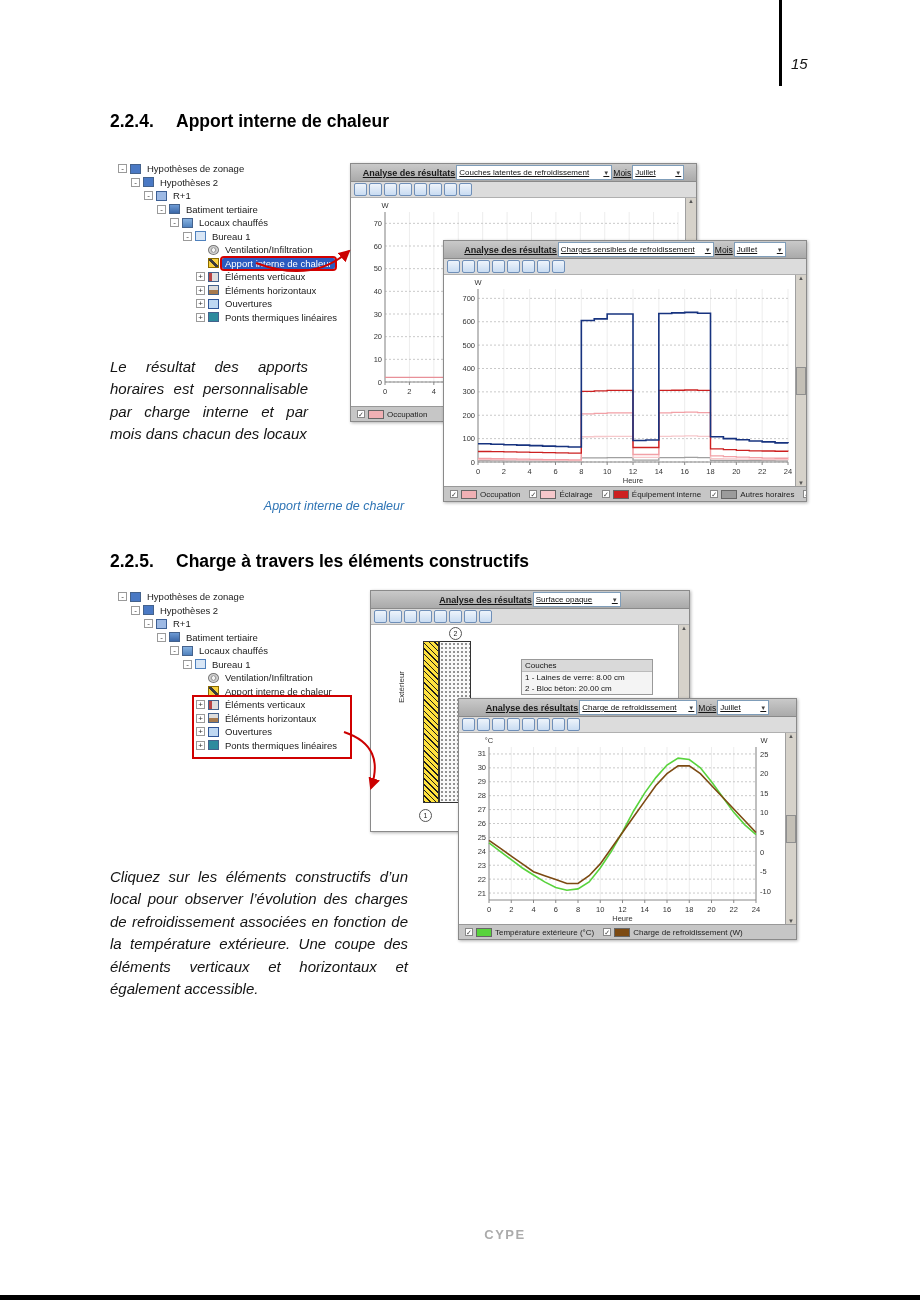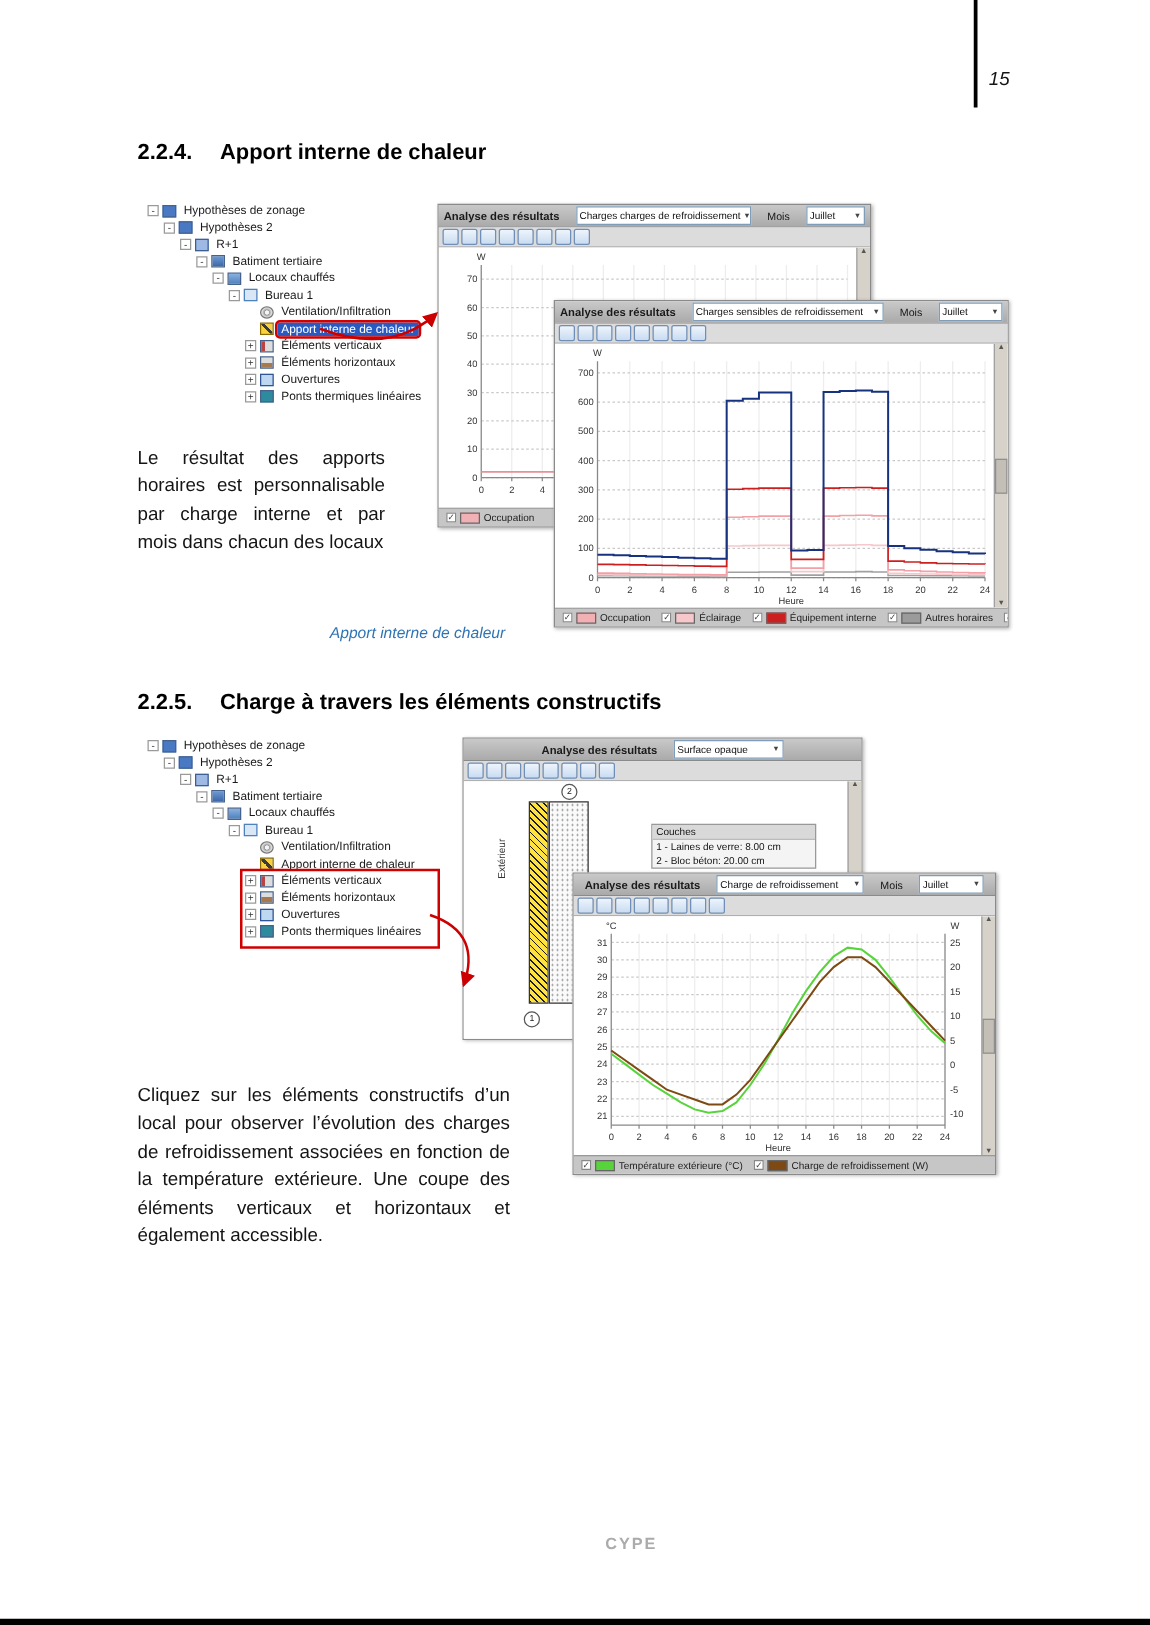--- a/index.html
+++ b/index.html
@@ -10,21 +10,21 @@
   .hdr-line{position:absolute;left:779px;top:0;width:3px;height:86px;background:#000;}
   .hdr-title{position:absolute;left:400px;top:55px;width:355px;text-align:right;
              font-style:italic;font-weight:600;font-size:15px;color:#111;}
   .page-num{position:absolute;left:791px;top:55px;font-style:italic;font-size:15px;}
 
   
   .h2{position:absolute;display:flex;font-weight:bold;font-size:17.5px;color:#000;}
   .h2 .num{width:66px;flex:0 0 66px;}
   #h-224{left:110px;top:111px;}
   #h-225{left:110px;top:551px;}
-  .bodytext{position:absolute;font-size:15px;line-height:22.4px;text-align:justify;}
+  .bodytext{position:absolute;font-size:15px;line-height:22.4px;text-align:justify;font-style:italic;}
   #body1{left:110px;top:356px;width:198px;}
   #body2{left:110px;top:866px;width:298px;}
   .caption{position:absolute;font-style:italic;font-size:12.5px;color:#2e74b5;text-align:center;}
   #cap1{left:229px;top:499px;width:210px;}
   #cap2{left:515px;top:957px;width:210px;}
   .footer{position:absolute;left:0;top:1227px;width:920px;text-align:center;color:#ababab;
           font-weight:bold;font-size:13px;letter-spacing:1.5px;margin-left:45px;}
   .bottom-bar{position:absolute;left:0;top:1295px;width:920px;height:5px;background:#000;}
 
   
@@ -53,21 +53,21 @@
   .ticon-thermal{background:#2e8b9e;}
 
   
   .win{position:absolute;background:#fff;border:1px solid #8a8a8a;display:flex;flex-direction:column;
        box-shadow:1px 1px 3px rgba(0,0,0,.3);}
   #win-latent{left:350px;top:163px;width:345px;height:257px;z-index:1;}
   #win-sensible{left:443px;top:240px;width:362px;height:260px;z-index:2;}
   #win-opaque{left:370px;top:590px;width:318px;height:240px;z-index:1;}
   #win-cooling{left:458px;top:698px;width:337px;height:240px;z-index:2;}
   .titlebar{height:17px;flex:0 0 17px;background:linear-gradient(#c9c9c9,#aaaaaa);display:flex;align-items:center;
-            justify-content:center;gap:13px;font-size:9px;border-bottom:1px solid #8a8a8a;padding:0 4px;overflow:hidden;}
+            justify-content:center;gap:1px;font-size:9px;border-bottom:1px solid #8a8a8a;padding:0 4px;overflow:hidden;text-decoration:underline;}
   .wtitle{font-weight:bold;color:#1a1a1a;white-space:nowrap;}
   .dd{background:#fff;border:1px solid #7f9db9;height:13px;display:flex;align-items:center;
       justify-content:space-between;font-size:8px;padding:0 2px;gap:2px;color:#111;white-space:nowrap;overflow:hidden;}
   .dd .chev{font-size:6px;color:#444;flex:0 0 auto;}
   .dd-wide{width:150px;}
   .dd-med{width:112px;}
   .dd-small{width:82px;}
   .dd-month{width:46px;}
   .mois{font-size:8.5px;white-space:nowrap;}
   .toolbar{height:15px;flex:0 0 15px;background:#dcdcdc;border-bottom:1px solid #b0b0b0;
@@ -180,21 +180,21 @@
         <span class="expander">+</span>
         <span class="ticon ticon-thermal"></span>
         <span class="tlabel">Ponts thermiques linéaires</span>
       </div>
     </div>
 
   <div class="win" id="win-latent">
     <div class="titlebar">
       <span class="wtitle">Analyse des résultats</span>
       <span class="dd dd-wide">
-        <span>Charges charges de refroidissement</span>
+        <span>Couches latentes de refroidissement</span>
         <span class="chev">▼</span>
       </span>
       <span class="mois">Mois</span>
       <span class="dd dd-month">
         <span>Juillet</span>
         <span class="chev">▼</span>
       </span>
     </div>
     <div class="toolbar">
         <span class="tb-icon"></span>

